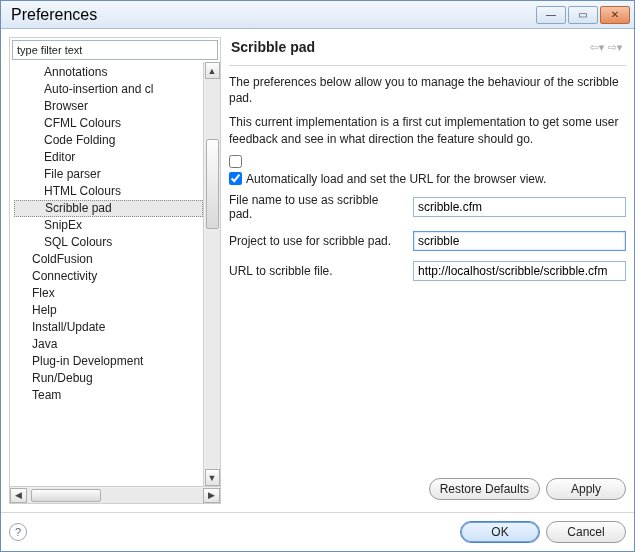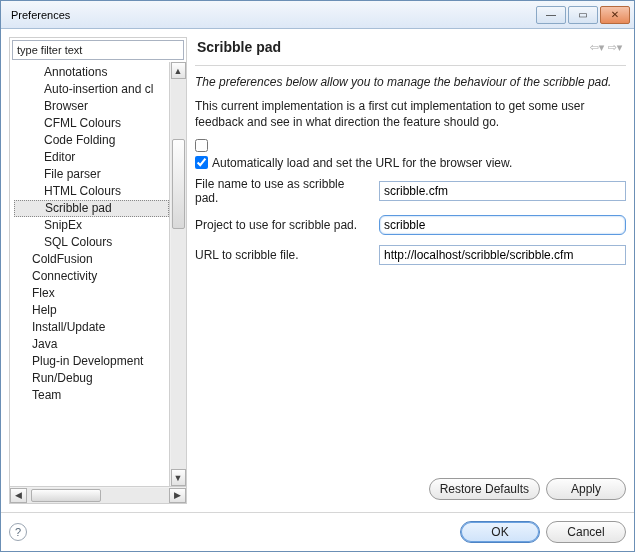--- a/index.html
+++ b/index.html
@@ -18,21 +18,21 @@
   }
   
   .titlebar {
     height: 28px;
     background: linear-gradient(#f3f7fc, #dde8f6);
     border-bottom: 1px solid #a8bed6;
     display: flex;
     align-items: center;
     padding: 0 4px 0 10px;
   }
-  .titlebar .title { flex: 1; font-size: 11px; color: #000; }
+  .titlebar .title { flex: 1; font-size: 16px; color: #000; }
   .win-btns { display: flex; gap: 2px; }
   .win-btn {
     width: 30px; height: 18px;
     border: 1px solid #8aa8c6;
     border-radius: 2px;
     background: linear-gradient(#f2f6fb, #d7e4f3);
     display: flex; align-items: center; justify-content: center;
     font-size: 10px; color: #333;
   }
   .win-btn.close {
@@ -41,21 +41,21 @@
   }
   
   .client {
     flex: 1;
     display: flex;
     padding: 8px;
     gap: 8px;
     min-height: 0;
   }
   .sidebar {
-    width: 178px;
+    width: 212px;
     display: flex;
     flex-direction: column;
     border: 1px solid #cfcfcf;
   }
   .filter {
     margin: 2px;
     height: 20px;
     border: 1px solid #aab3c2;
     padding: 2px 4px;
     font-size: 11px;
@@ -132,31 +132,31 @@
     display:flex; align-items:center;
     padding: 2px 2px 10px 2px;
     border-bottom: 1px solid #d6d6d6;
     margin-bottom: 8px;
   }
   .main-head h1 { font-size: 14px; font-weight: bold; margin:0; flex:1; }
   .nav-arrow {
     width:18px;height:16px;display:inline-flex;align-items:center;justify-content:center;
     color:#aaa;font-size:11px;
   }
-  .desc { margin: 0 0 8px 0; line-height: 1.35; font-style: italic; }
+  .desc { margin: 0 0 8px 0; line-height: 1.35; }
   .subdesc { margin: 0 0 6px 0; line-height: 1.35; }
   .checkrow { display:flex; align-items:center; gap:4px; margin:2px 0; }
   .checkrow input { margin:0; }
   .formrow { display:flex; align-items:center; margin:5px 0; gap:8px;justify-content:space-between; }
   .formrow label { width: 176px; }
   .formrow input[type=text] {
     flex:1; height:20px; border:1px solid #9cb6d6;
     padding:2px 4px; font-size:12px; outline:none;
   }
-  .formrow input.focused { border-color:#5c9ae0; box-shadow:0 0 2px #8bb8ea inset;border-radius:6px; }
+  .formrow input.focused { border-color:#5c9ae0; box-shadow:0 0 2px #8bb8ea inset; }
   .spacer { flex:1; }
   .btnrow { display:flex; justify-content:flex-end; gap:6px; padding:4px 0; }
   .btn {
     min-width: 80px; height: 22px;
     border: 1px solid #9a9a9a; border-radius:11px;
     background: linear-gradient(#fdfdfd,#e7e7e7);
     font-size:12px; padding:0 10px;
     display:flex;align-items:center;justify-content:center;
     cursor: default;
   }

